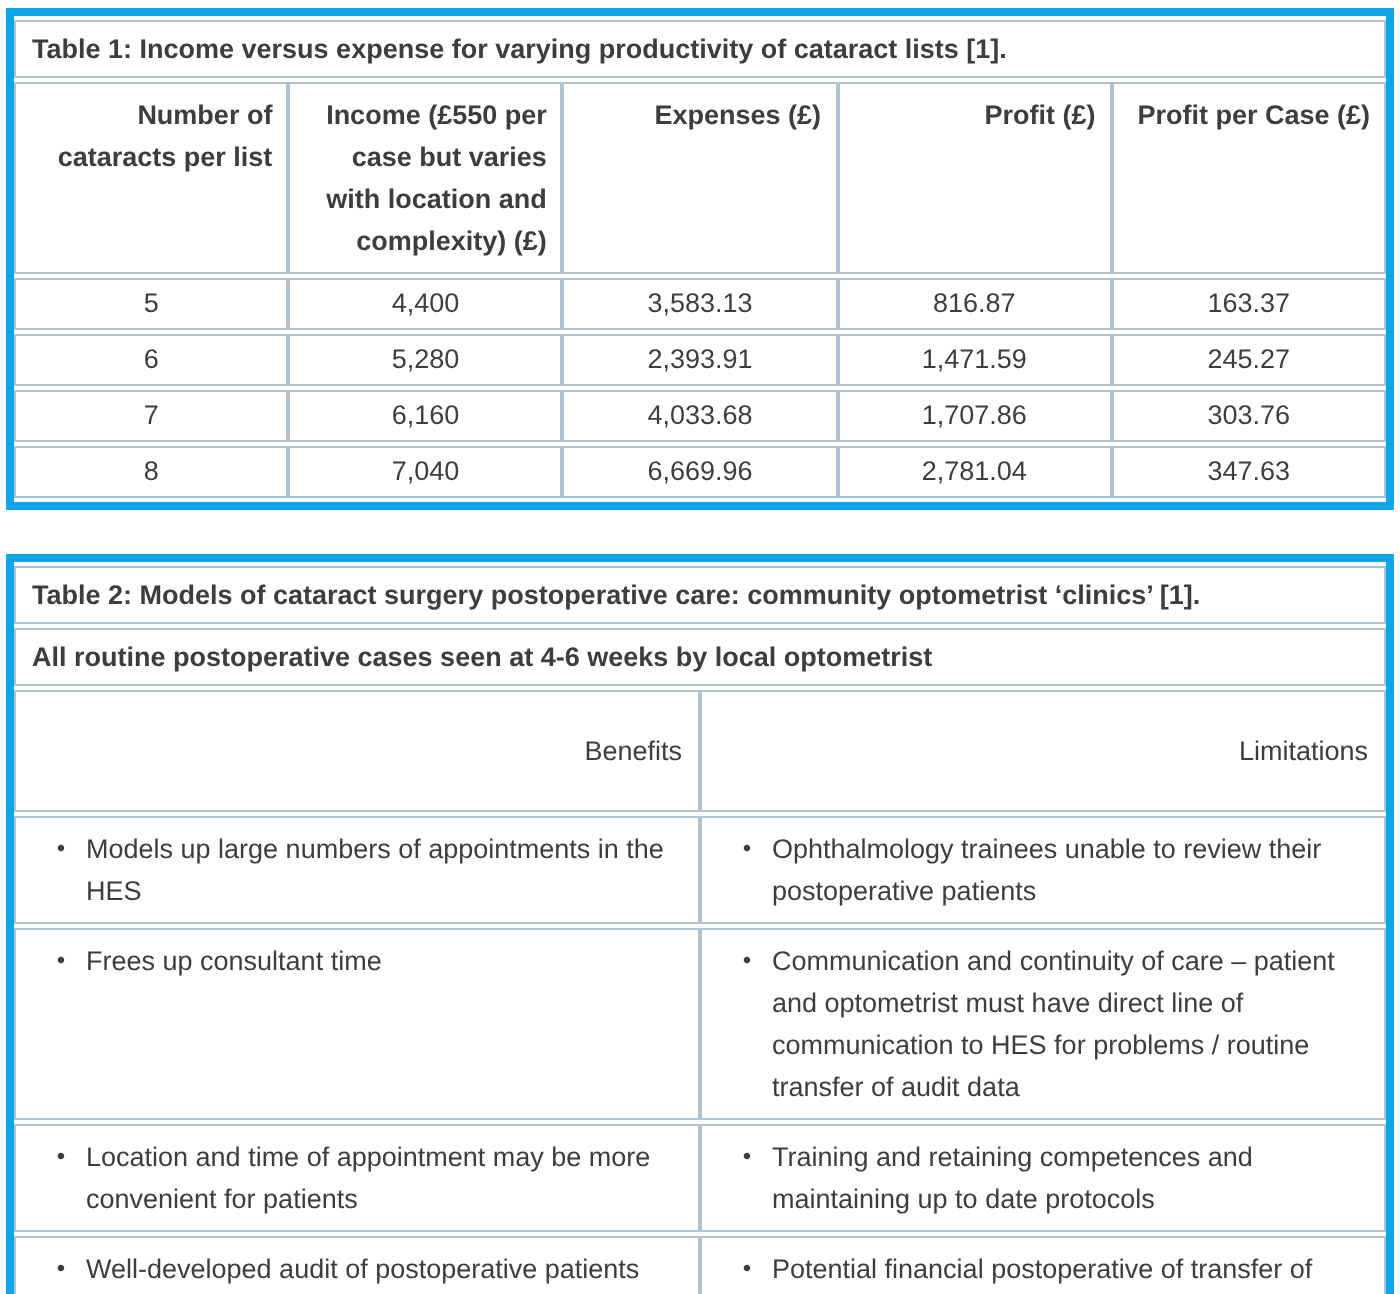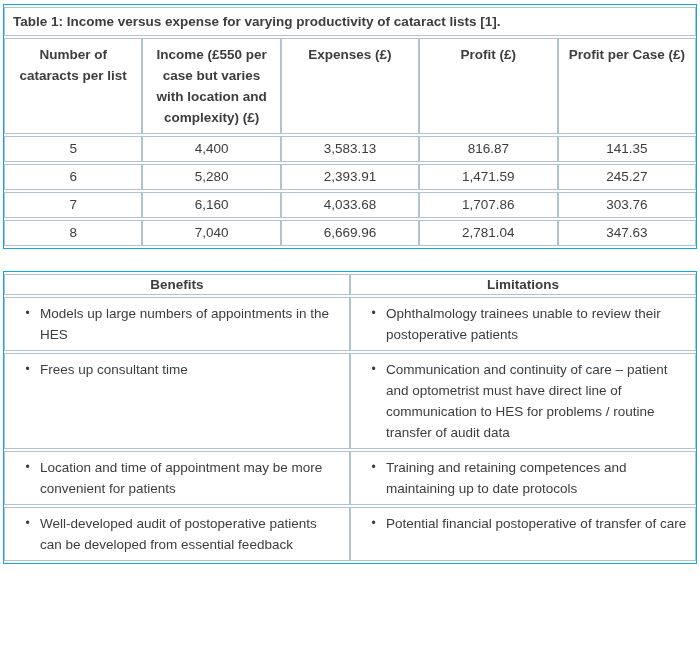--- a/index.html
+++ b/index.html
@@ -11,21 +11,21 @@
     width: 700px;
     min-height: 647px;
     font-family: "Liberation Sans", sans-serif;
     color: #3d3d3d;
     box-sizing: border-box;
   }
   .page {
     padding: 4px 3px 6px 3px;
   }
   .tbl-wrap {
-    border: 1px solid #0ea5e9;
+    border: 4px solid #0ea5e9;
     background: #ffffff;
   }
   .tbl-wrap.second {
     margin-top: 22px;
   }
   table {
     width: 100%;
     border-collapse: separate;
     border-spacing: 0 2px;
     table-layout: fixed;
@@ -39,44 +39,44 @@
   }
   
   .title-cell {
     font-weight: bold;
     text-align: left;
     padding: 4px 8px;
     line-height: 19px;
   }
   .t1-head th {
     font-weight: bold;
-    text-align: center;
+    text-align: right;
     vertical-align: top;
     padding: 5px 7px;
     line-height: 21px;
     height: 93px;
   }
   .t1-data td {
     text-align: center;
     vertical-align: middle;
     padding: 0 4px;
     height: 26px;
     line-height: 16px;
   }
   
   .subtitle-cell {
     font-weight: bold;
     text-align: left;
     padding: 4px 8px;
     line-height: 19px;
   }
   .t2-head th {
-    font-weight: bold;
-    text-align: center;
-    padding: 0 8px;
+    font-weight: normal;
+    text-align: right;
+    padding: 20px 8px;
     line-height: 19px;
   }
   .bullet-cell {
     vertical-align: top;
     padding: 5px 8px 5px 4px;
   }
   .bullet {
     display: flex;
     line-height: 21px;
   }
@@ -115,21 +115,21 @@
           <th>Income (£550 per case but varies with location and complexity) (£)</th>
           <th>Expenses (£)</th>
           <th>Profit (£)</th>
           <th>Profit per Case (£)</th>
         </tr>
         <tr class="t1-data">
           <td>5</td>
           <td>4,400</td>
           <td>3,583.13</td>
           <td>816.87</td>
-          <td>141.35</td>
+          <td>163.37</td>
         </tr>
         <tr class="t1-data">
           <td>6</td>
           <td>5,280</td>
           <td>2,393.91</td>
           <td>1,471.59</td>
           <td>245.27</td>
         </tr>
         <tr class="t1-data">
           <td>7</td>
@@ -149,20 +149,26 @@
     </table>
   </div>
 
   <div class="tbl-wrap second">
     <table>
       <colgroup>
         <col style="width:50%">
           <col style="width:50%">
       </colgroup>
       <tbody>
+        <tr>
+          <td colspan="2" class="title-cell">Table 2: Models of cataract surgery postoperative care: community optometrist ‘clinics’ [1].</td>
+        </tr>
+        <tr>
+          <td colspan="2" class="subtitle-cell">All routine postoperative cases seen at 4-6 weeks by local optometrist</td>
+        </tr>
         <tr class="t2-head">
           <th>Benefits</th>
           <th>Limitations</th>
         </tr>
         <tr>
           <td class="bullet-cell">
             <div class="bullet">
               <span class="dot">•</span>
               <span class="btxt">Models up large numbers of appointments in the HES</span>
             </div>

